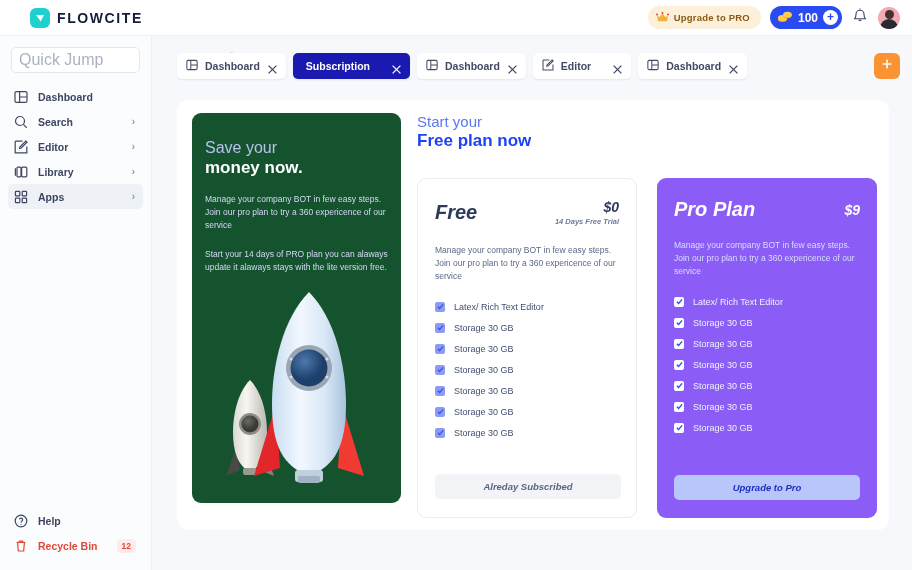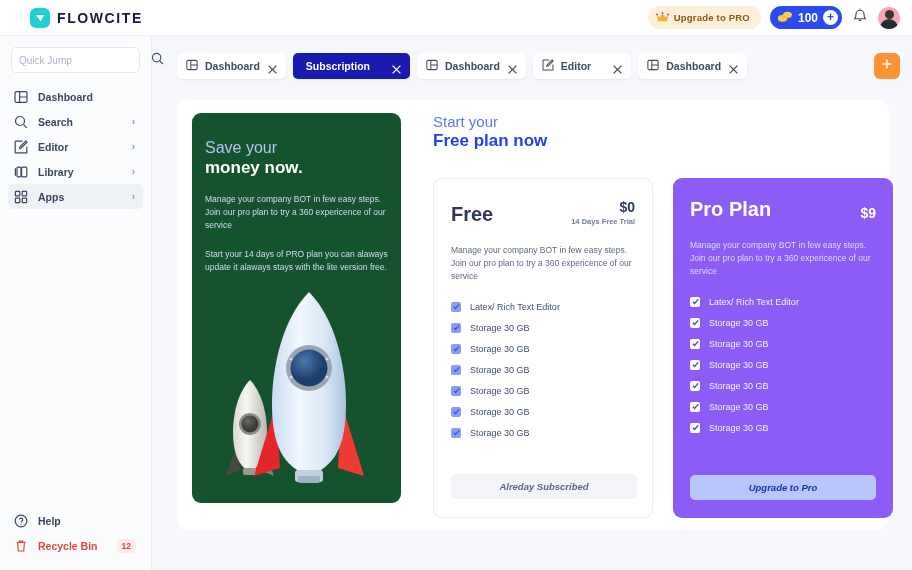--- a/index.html
+++ b/index.html
@@ -60,21 +60,21 @@
     position: absolute; left: 0; top: 36px; width: 152px; height: 534px;
     background: #fbfcfe; border-right: 1px solid #eceff5;
   }
   .quickjump {
     margin: 11px 11px 0 11px; height: 26px;
     border: 1px solid #e3e7ef; border-radius: 5px; background: #ffffff;
     display: flex; align-items: center; padding: 0 7px;
   }
   .quickjump input {
     border: none; outline: none; flex: 1;
-    font-family: "Liberation Sans", sans-serif; font-size: 10px; color: #4c5670;
+    font-family: "Liberation Sans", sans-serif; font-size: 16px; color: #4c5670;
     background: transparent;
   }
   .quickjump input::placeholder { color: #aab2c2; }
   .nav { margin-top: 11px; }
   .nav-item {
     display: flex; align-items: center; height: 25px;
     margin: 0 8px 0 8px; padding: 0 8px 0 6px; border-radius: 5px;
     cursor: pointer;
   }
   .nav-item.active { background: #eef1f6; }
@@ -119,31 +119,31 @@
   .promo {
     position: absolute; left: 15px; top: 13px;
     width: 209px; height: 390px;
     background: #14532d; border-radius: 9px; overflow: hidden;
   }
   .promo-sub { font-size: 16px; color: #b9c0f0; margin: 26px 0 0 13px; }
   .promo-title { font-size: 17px; font-weight: bold; color: #ffffff; margin: 1px 0 0 13px; }
   .promo-p { font-size: 8.5px; line-height: 1.55; color: #d5d9f6; margin: 15px 13px 0 13px; }
   .rockets { position: absolute; left: 0; bottom: 8px; width: 209px; height: 215px; }
 
-  .plans { position: absolute; left: 256px; top: 13px; width: 460px; }
+  .plans { position: absolute; left: 240px; top: 13px; width: 460px; }
   .plans-sub { font-size: 15px; color: #5b79ec; }
   .plans-title { font-size: 17px; font-weight: bold; color: #1e42f5; margin-top: 1px; }
 
   .cards { display: flex; gap: 20px; margin-top: 27px; }
   .card {
     width: 220px; height: 340px; border-radius: 9px; position: relative;
   }
   .card.free { background: #ffffff; border: 1px solid #e9ecf3; }
   .card.pro { background: #8b5cf6; }
-  .card-head { display: flex; align-items: flex-end; padding: 20px 17px 0 17px; }
+  .card-head { display: flex; align-items: center; padding: 20px 17px 0 17px; font-style: italic; }
   .plan-name { font-size: 20px; font-weight: bold; color: #2d3a5c; }
   .card.pro .plan-name { color: #ffffff; }
   .price-box { margin-left: auto; text-align: right; }
   .price { font-size: 14px; font-weight: bold; color: #2d3a5c; }
   .card.pro .price { color: #ffffff; }
   .price-note { font-size: 7.5px; font-weight: bold; color: #6e7a99; margin-top: 2px; }
   .card-desc { font-size: 8.5px; line-height: 1.5; color: #5b6887; padding: 18px 17px 0 17px; }
   .card.pro .card-desc { color: #d7dffd; }
   .features { padding: 14px 17px 0 17px; }
   .feature { display: flex; align-items: center; height: 21px; gap: 9px; }

